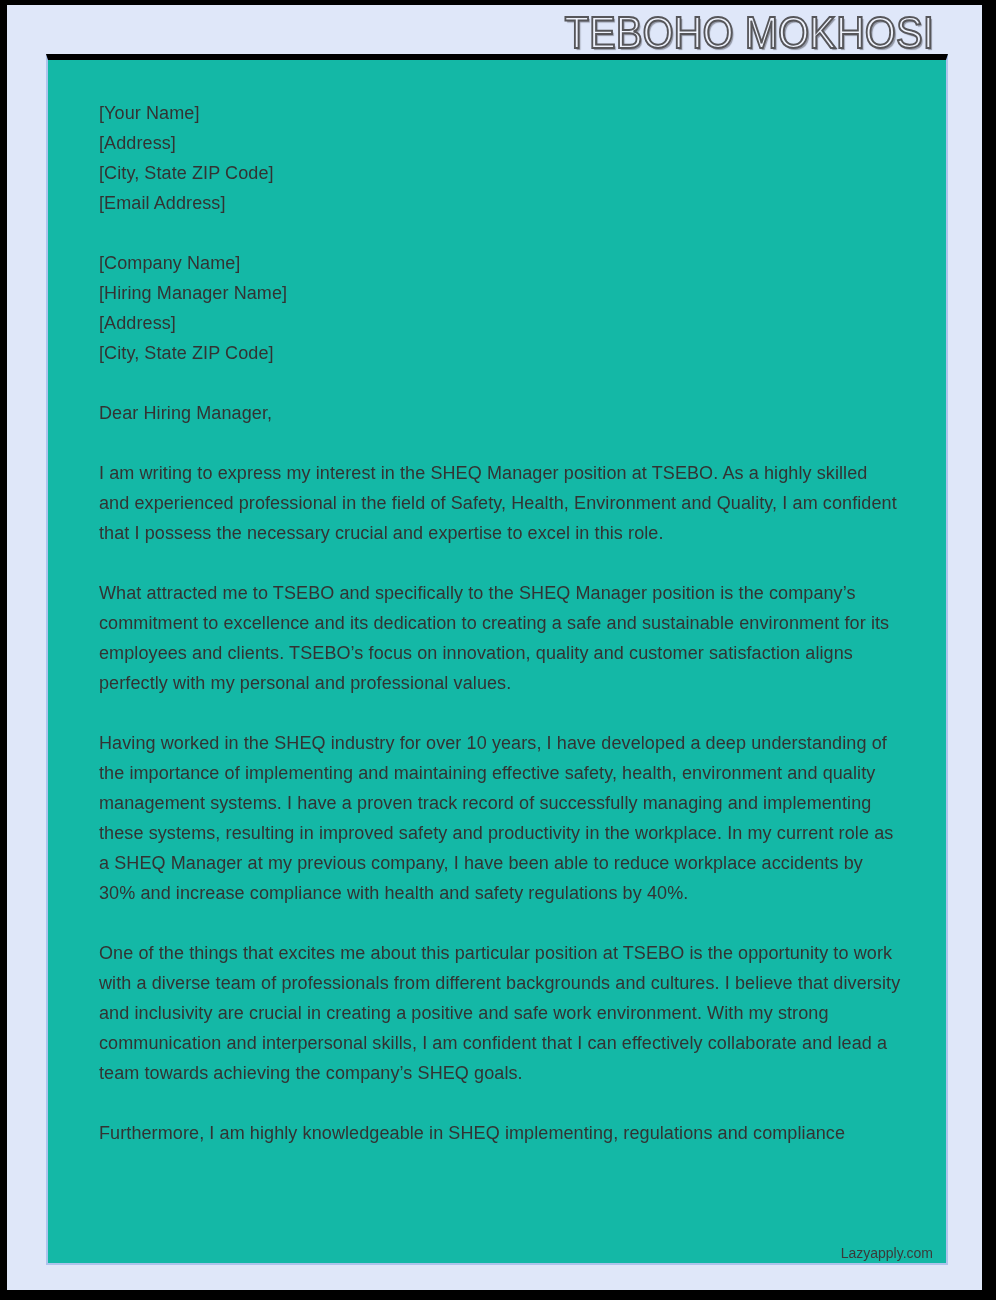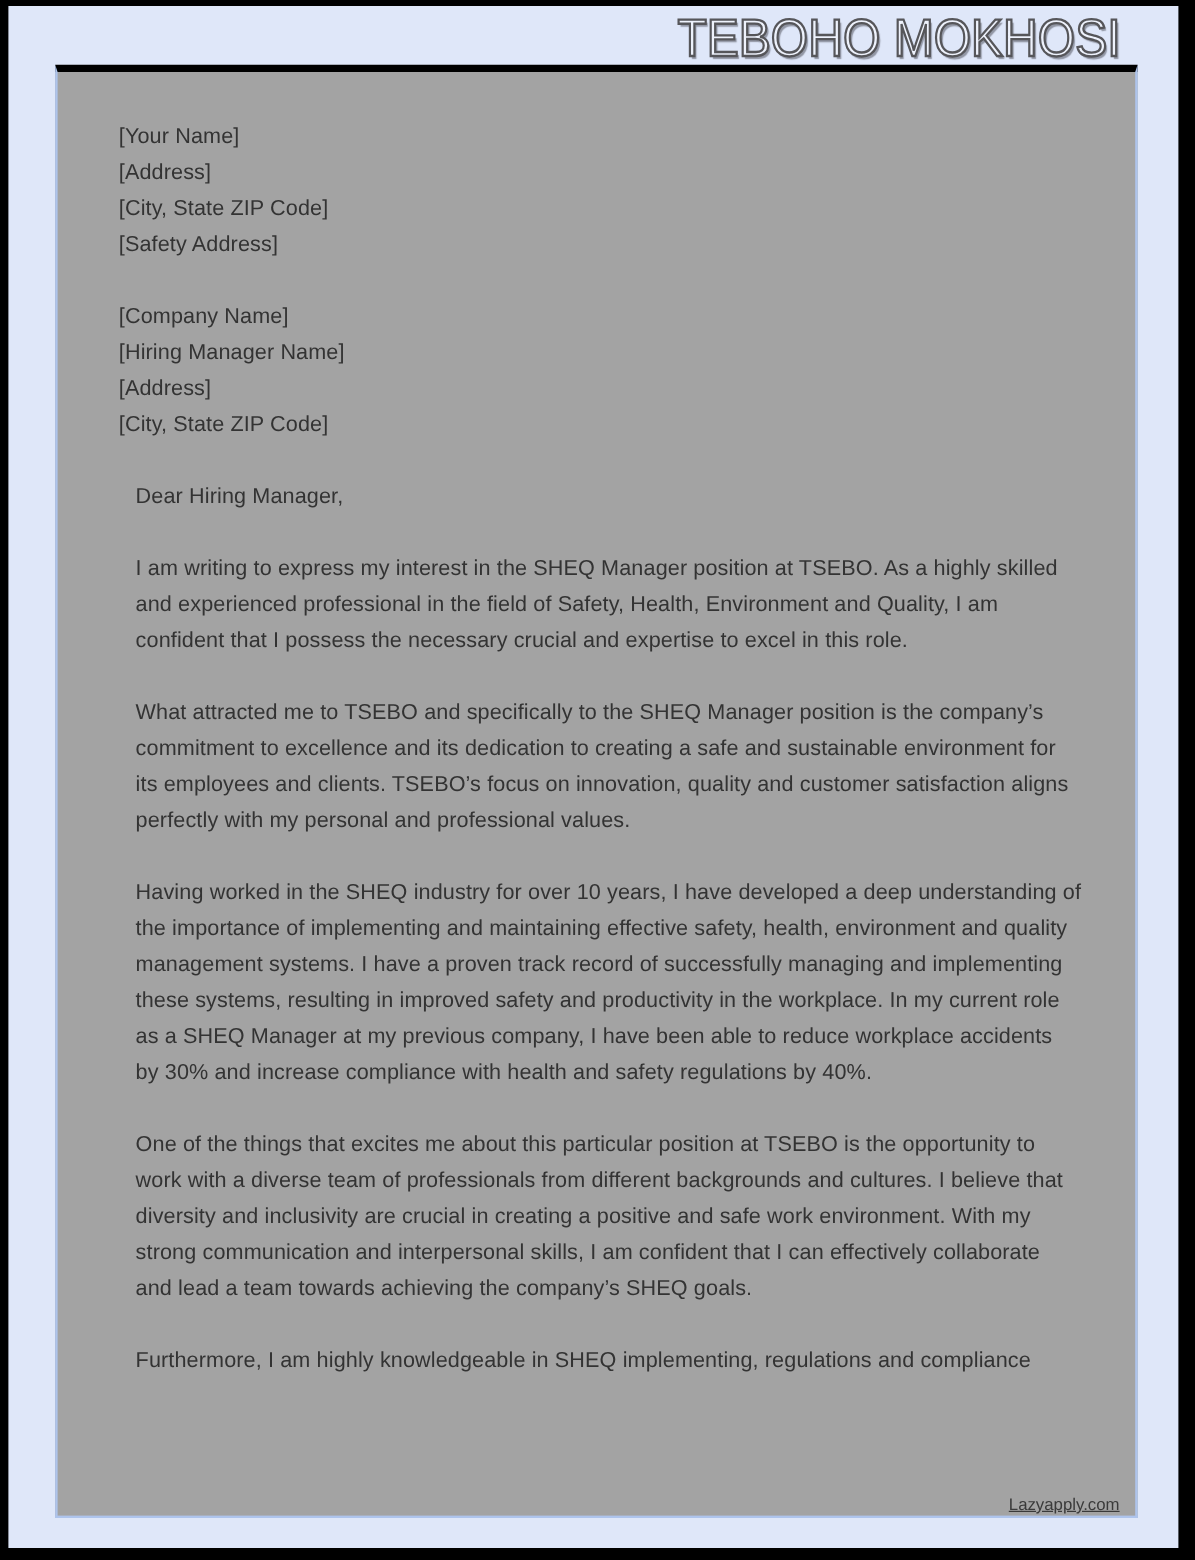--- a/index.html
+++ b/index.html
@@ -26,59 +26,58 @@
     text-shadow: 2px 2px 1px rgba(50,50,60,0.45);
     transform: scaleX(0.91);
     transform-origin: 100% 50%;
   }
   .page {
     position: absolute;
     left: 39px;
     top: 49px;
     width: 898px;
     height: 1203px;
-    background: #a3a3a3;
+    background: #14b8a6;
     border-top: 6px solid #000000;
     border-left: 2px solid #aec4ec;
     border-right: 2px solid #aec4ec;
     border-bottom: 2px solid #aec4ec;
   }
   .letter {
     padding: 38px 45px 0 51px;
     font-size: 18px;
     line-height: 30px;
     color: #333333;
     letter-spacing: 0.1px;
   }
-  .letter p { margin: 0 0 30px 14px; }
+  .letter p { margin: 0 0 30px 0; }
   .block { margin: 0 0 30px 0; }
   .block div { line-height: 30px; }
   .watermark {
     position: absolute;
     right: 13px;
     bottom: 1px;
     font-size: 14px;
     line-height: 18px;
     color: #3a3a3a;
-    text-decoration: underline;
   }
 </style>
 </head>
 <body>
 
 <div class="header-title">TEBOHO MOKHOSI</div>
 
 <div class="page">
   <div class="letter">
 
     <div class="block">
       <div>[Your Name]</div>
       <div>[Address]</div>
       <div>[City, State ZIP Code]</div>
-      <div>[Safety Address]</div>
+      <div>[Email Address]</div>
     </div>
 
     <div class="block">
       <div>[Company Name]</div>
       <div>[Hiring Manager Name]</div>
       <div>[Address]</div>
       <div>[City, State ZIP Code]</div>
     </div>
 
     <p>Dear Hiring Manager,</p>

